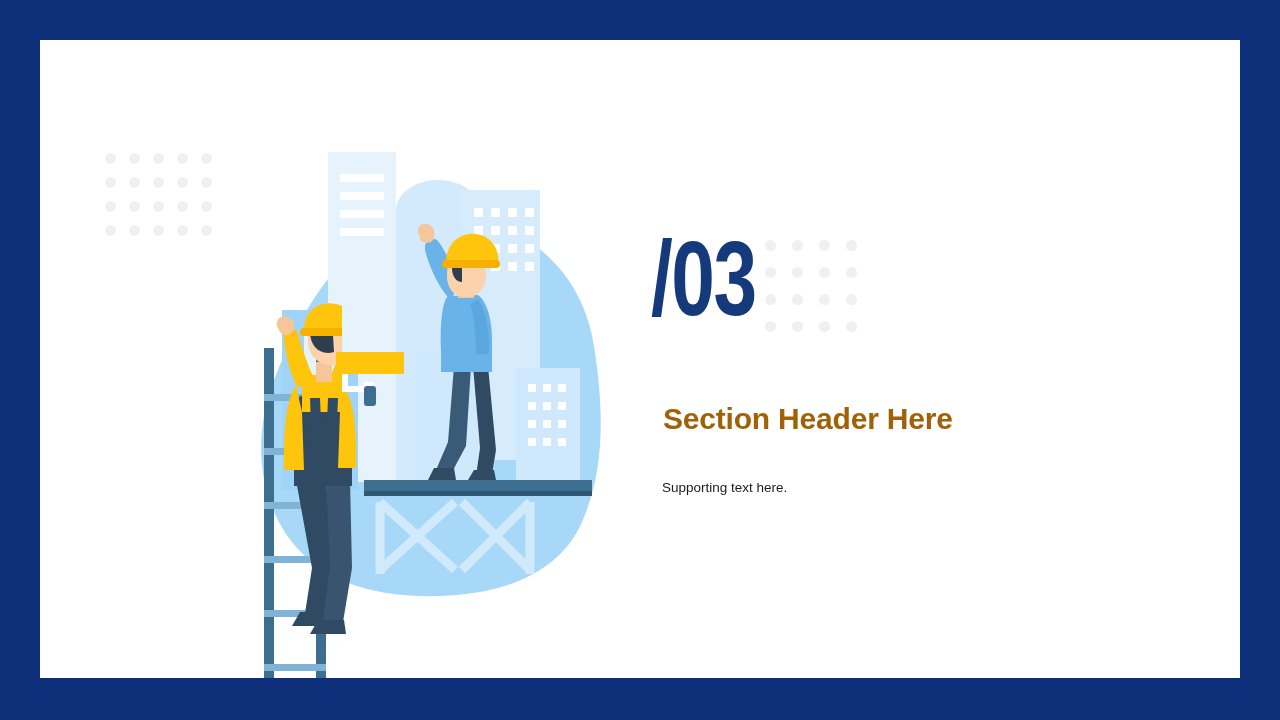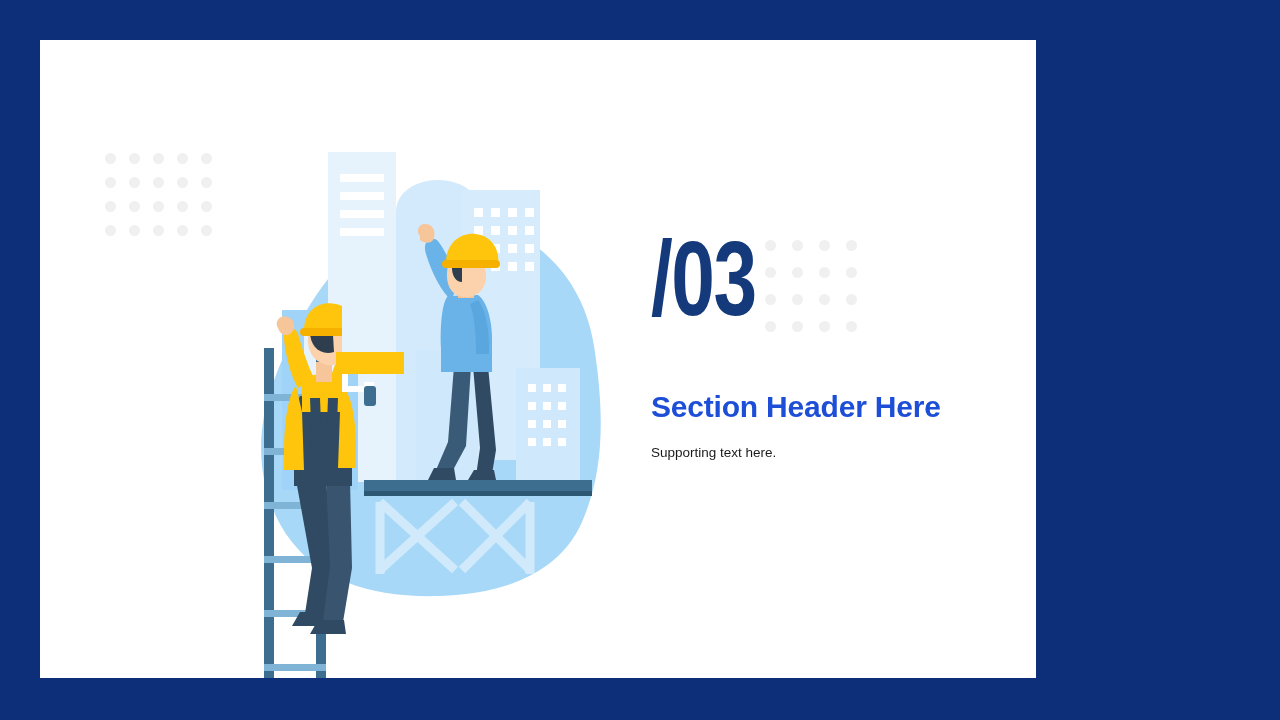--- a/index.html
+++ b/index.html
@@ -5,21 +5,21 @@
   html,body{margin:0;padding:0;}
   body{
     width:1280px;height:720px;overflow:hidden;
     background:#0d2f7a;
     font-family:"Liberation Sans", sans-serif;
   }
   .slide{position:relative;width:1280px;height:720px;background:#0d2f7a;}
 
   
   .panel{
-    position:absolute;left:40px;top:40px;width:996px;height:638px;
+    position:absolute;left:40px;top:40px;width:1200px;height:638px;
     background:#ffffff;overflow:hidden;
   }
 
   
   .dotgrid{position:absolute;display:grid;}
   .dotgrid span{
     display:block;width:11px;height:11px;border-radius:50%;
     background:#f0f0f1;
   }
   #dots-left{left:65px;top:113px;grid-template-columns:repeat(5,24px);
@@ -39,33 +39,33 @@
     font-size:106px;
     line-height:0.92;
     color:#153a7c;
     letter-spacing:-2px;
     transform:scaleX(0.74);
     transform-origin:left top;
     white-space:nowrap;
     margin:0;
   }
   .headline{
-    margin:0;
+    margin:12px;
     padding-top:62px;
     font-size:30px;
     font-weight:bold;
-    color:#1d4ed8;
+    color:#a16207;
     letter-spacing:-0.2px;
     white-space:nowrap;
   }
   .support{
     margin:0;padding-top:16px;
     font-size:13.5px;color:#1b1b1b;line-height:1.98;
   }
-  .support p{margin:0;}
+  .support p{margin:11px;}
 </style>
 </head>
 <body>
 
 <div class="slide">
 
   <div class="panel">
 
     <div class="dotgrid" id="dots-left">
       <span></span>

